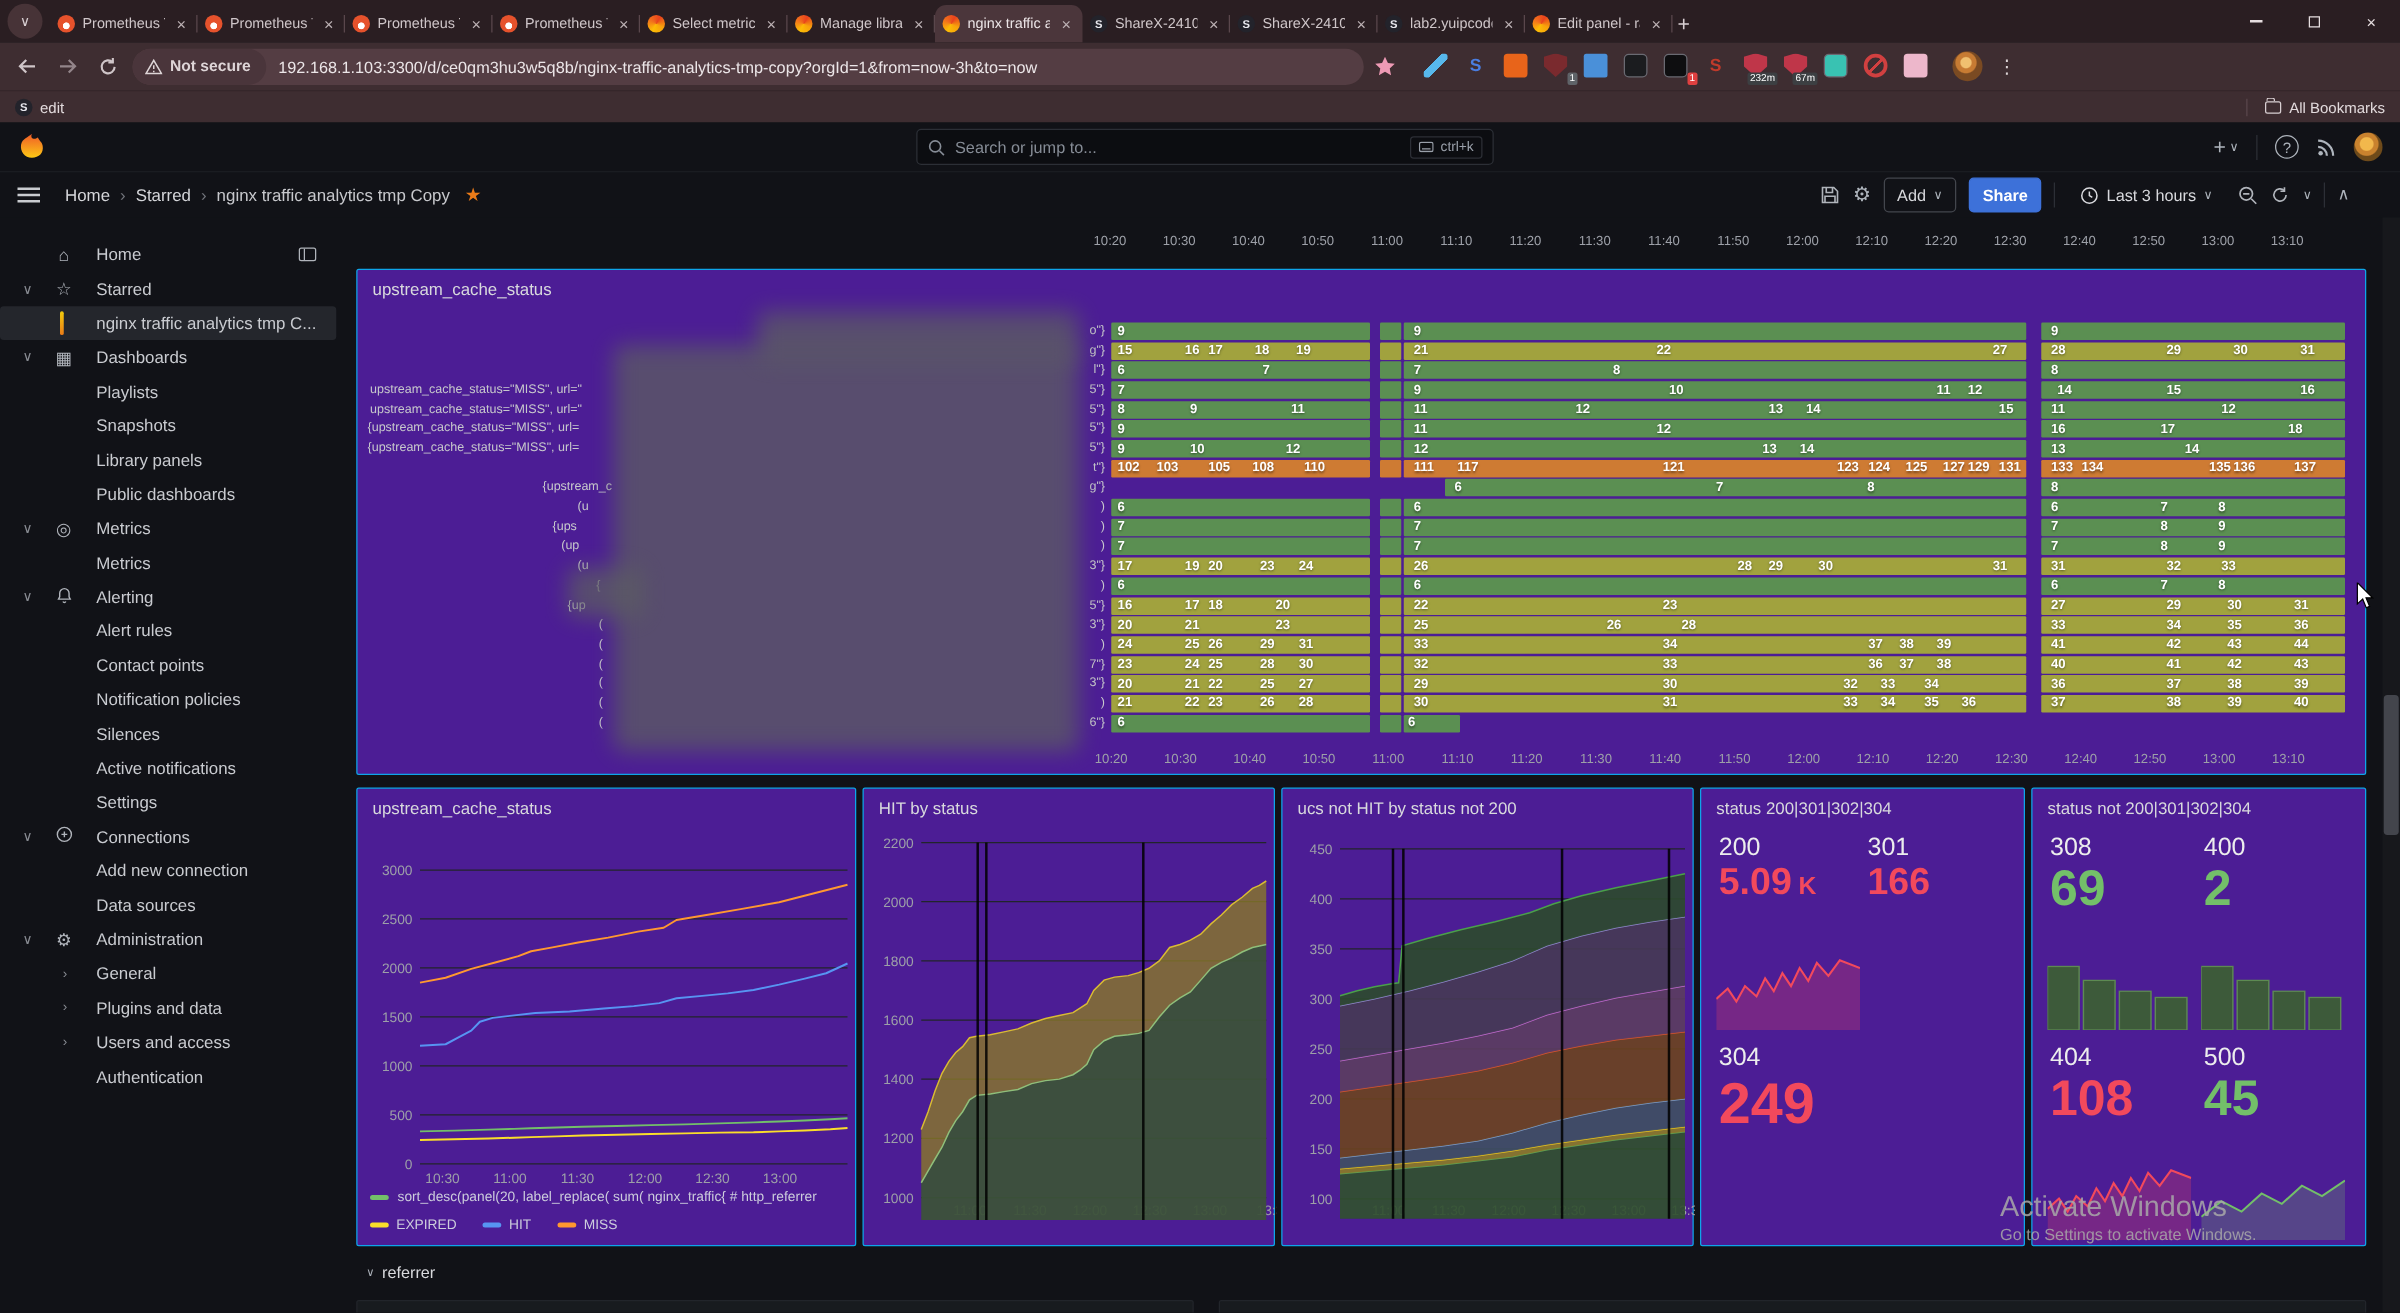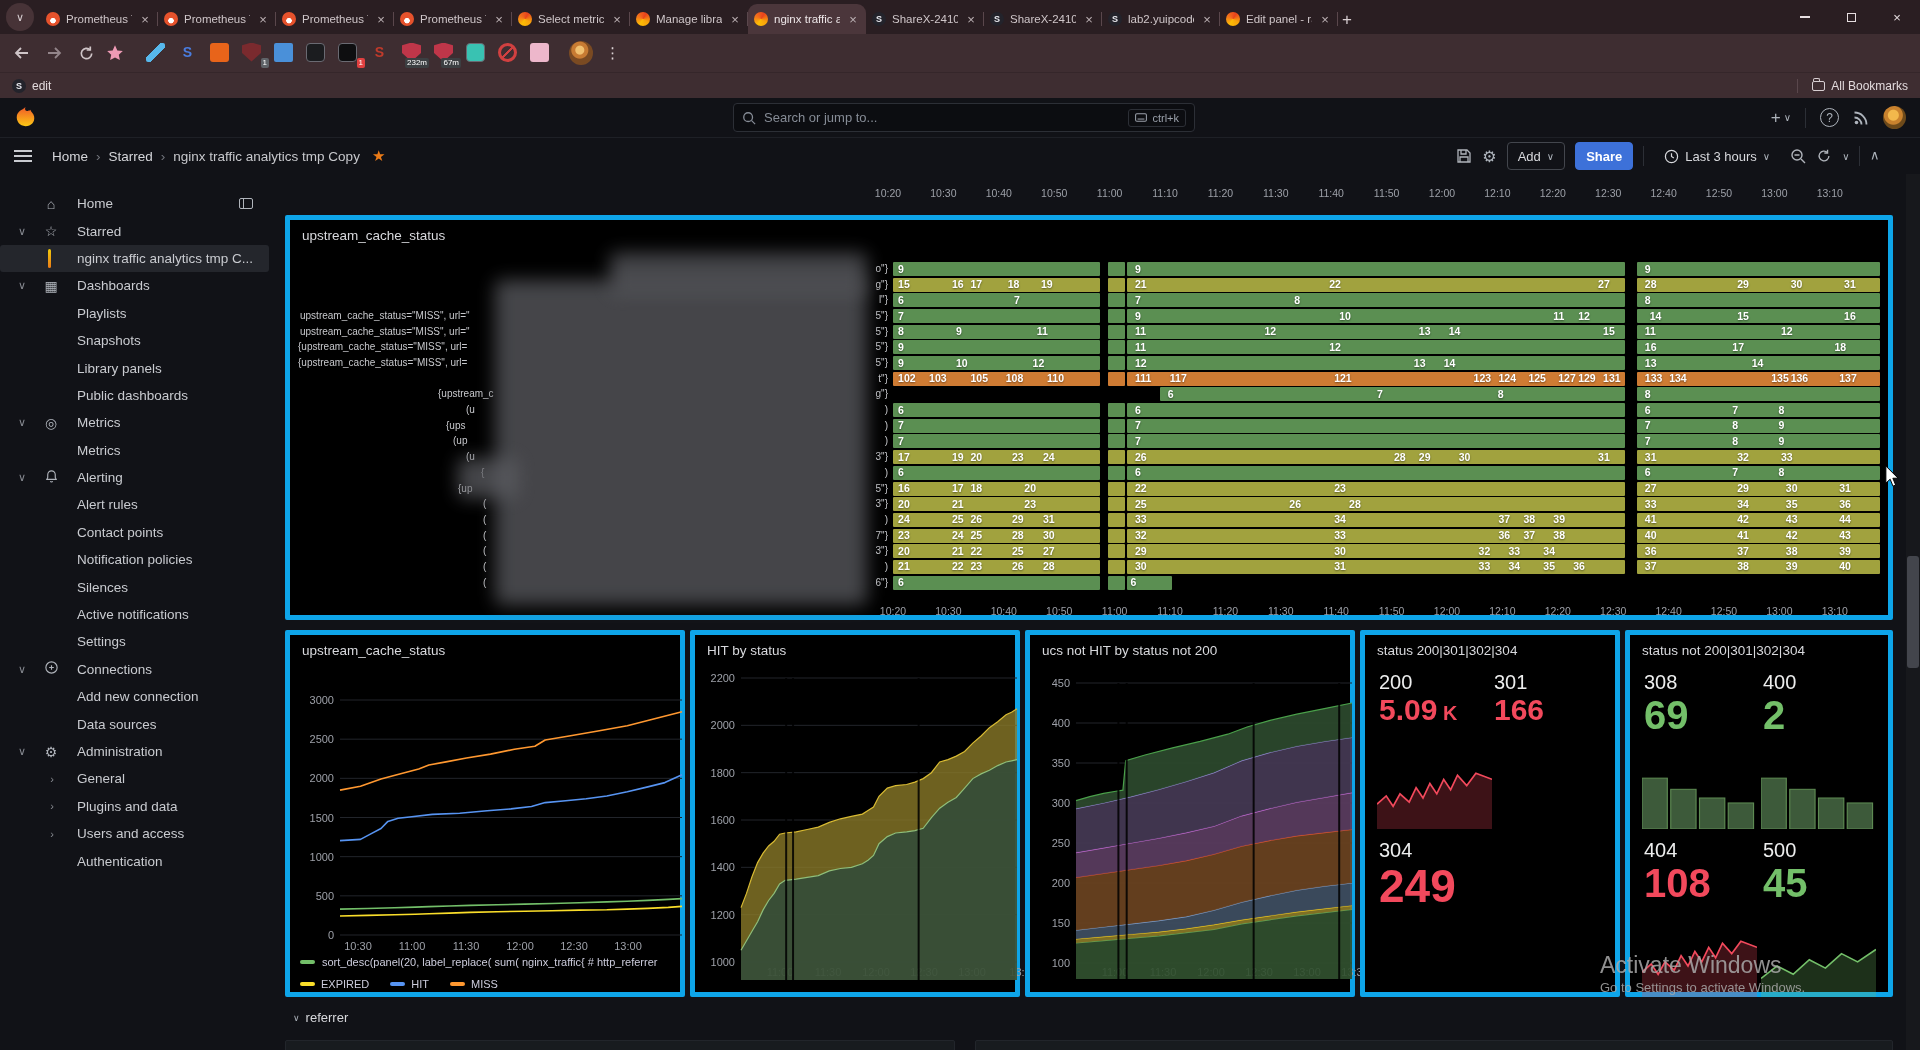--- a/index.html
+++ b/index.html
@@ -70,21 +70,21 @@
 .sidebar{position:absolute;left:0;top:0;width:283px;bottom:0;padding-top:16px}
 .sbi{position:relative;height:27.4px;display:flex;align-items:center;font-size:13.5px;color:#c9cbd0}
 .sbi.sel{background:#24262c;border-radius:3px;margin-right:14px}
 .sbi.sel:before{content:"";position:absolute;left:48px;top:4px;bottom:4px;width:3px;border-radius:2px;background:linear-gradient(#f2cc0c,#eb7b18)}
 .sbchev{position:absolute;left:14px;width:16px;text-align:center;color:#888b92;font-size:11px}
 .sbico{position:absolute;left:42px;width:18px;text-align:center;color:#b0b4bb;font-size:14px}
 .sblabel{position:absolute;left:77px;white-space:nowrap}
 .sbdock{position:absolute;right:30px;width:14px;height:11px;border:1.4px solid #b0b4bb;border-radius:2px}
 .sbdock:before{content:"";position:absolute;left:3px;top:0;bottom:0;width:1.4px;background:#b0b4bb}
 .main{position:absolute;left:285px;top:0;right:14px;bottom:0;color:#ccccdc}
-.panel{position:absolute;background:#000000;border:5px solid #0ea5e9;border-radius:2px}
+.panel{position:absolute;background:#4c1d95;border:1px solid #0ea5e9;border-radius:2px}
 .ptitle{position:absolute;left:12px;top:8px;font-size:13.5px;color:#d8d9dd;white-space:nowrap}
 .tick{position:absolute;transform:translateX(-50%);font-size:10.5px;color:#9da0a8;white-space:nowrap}
 .tl-bar{position:absolute;height:14px;border-radius:1px;background-image:repeating-linear-gradient(90deg,transparent 0 39px,rgba(0,0,0,.15) 39px 40px)}
 .tl-num{position:absolute;top:0.5px;font-size:10.5px;font-weight:bold;color:#fff;text-shadow:0 1px 2px rgba(0,0,0,.45);padding-left:3px}
 .tl-ylab{position:absolute;font-size:10px;color:#c7c8cc;white-space:nowrap}
 .blurbox{position:absolute;border-radius:6px;filter:blur(9px);background:#5c5d62;opacity:.75}
 .legendrow{position:absolute;display:flex;align-items:center;gap:7px;font-size:11px;color:#ccccdc;white-space:nowrap;overflow:hidden}
 .sw{width:15px;height:4px;border-radius:2px;flex:0 0 15px}
 .statlabel{font-size:20px;color:#eceded}
 .statval{font-weight:bold;line-height:1.05}
@@ -180,20 +180,30 @@
       <svg width="18" height="18" viewBox="0 0 18 18">
           <path d="M3 9H14 M10 4 L15 9 L10 14" stroke="#93858a" stroke-width="1.8" fill="none"></path>
         </svg>
     </span>
     <span class="navbtn">
       <svg width="17" height="17" viewBox="0 0 18 18">
           <path d="M14.5 9a5.5 5.5 0 1 1-1.6-3.9" stroke="#cfc5c8" stroke-width="1.8" fill="none"></path>
           <path d="M13 1.5 V5.3 H9.2" stroke="#cfc5c8" stroke-width="1.8" fill="none"></path>
         </svg>
     </span>
+    <div class="urlpill">
+      <span class="secchip">
+        <svg width="14" height="13" viewBox="0 0 16 14">
+            <path d="M8 1 L15 13 H1 Z" fill="none" stroke="#ded5d7" stroke-width="1.4"></path>
+            <path d="M8 5.5 V9 M8 10.5 V12" stroke="#ded5d7" stroke-width="1.4"></path>
+          </svg>
+        <span>Not secure</span>
+      </span>
+      <span class="urltext">192.168.1.103:3300/d/ce0qm3hu3w5q8b/nginx-traffic-analytics-tmp-copy?orgId=1&amp;from=now-3h&amp;to=now</span>
+    </div>
     <svg width="18" height="18" viewBox="0 0 20 20">
         <path d="M10 1.5 L12.6 7.1 L18.7 7.8 L14.2 11.9 L15.4 17.9 L10 14.9 L4.6 17.9 L5.8 11.9 L1.3 7.8 L7.4 7.1 Z" fill="#ee9ab5"></path>
       </svg>
     <div class="exts">
         <div class="ext">
           <div class="exti k-slash" style="color: rgb(87, 184, 236);"></div>
         </div>
         <div class="ext">
           <div class="exti k-letter" style="color: rgb(74, 125, 224);">S</div>
         </div>

